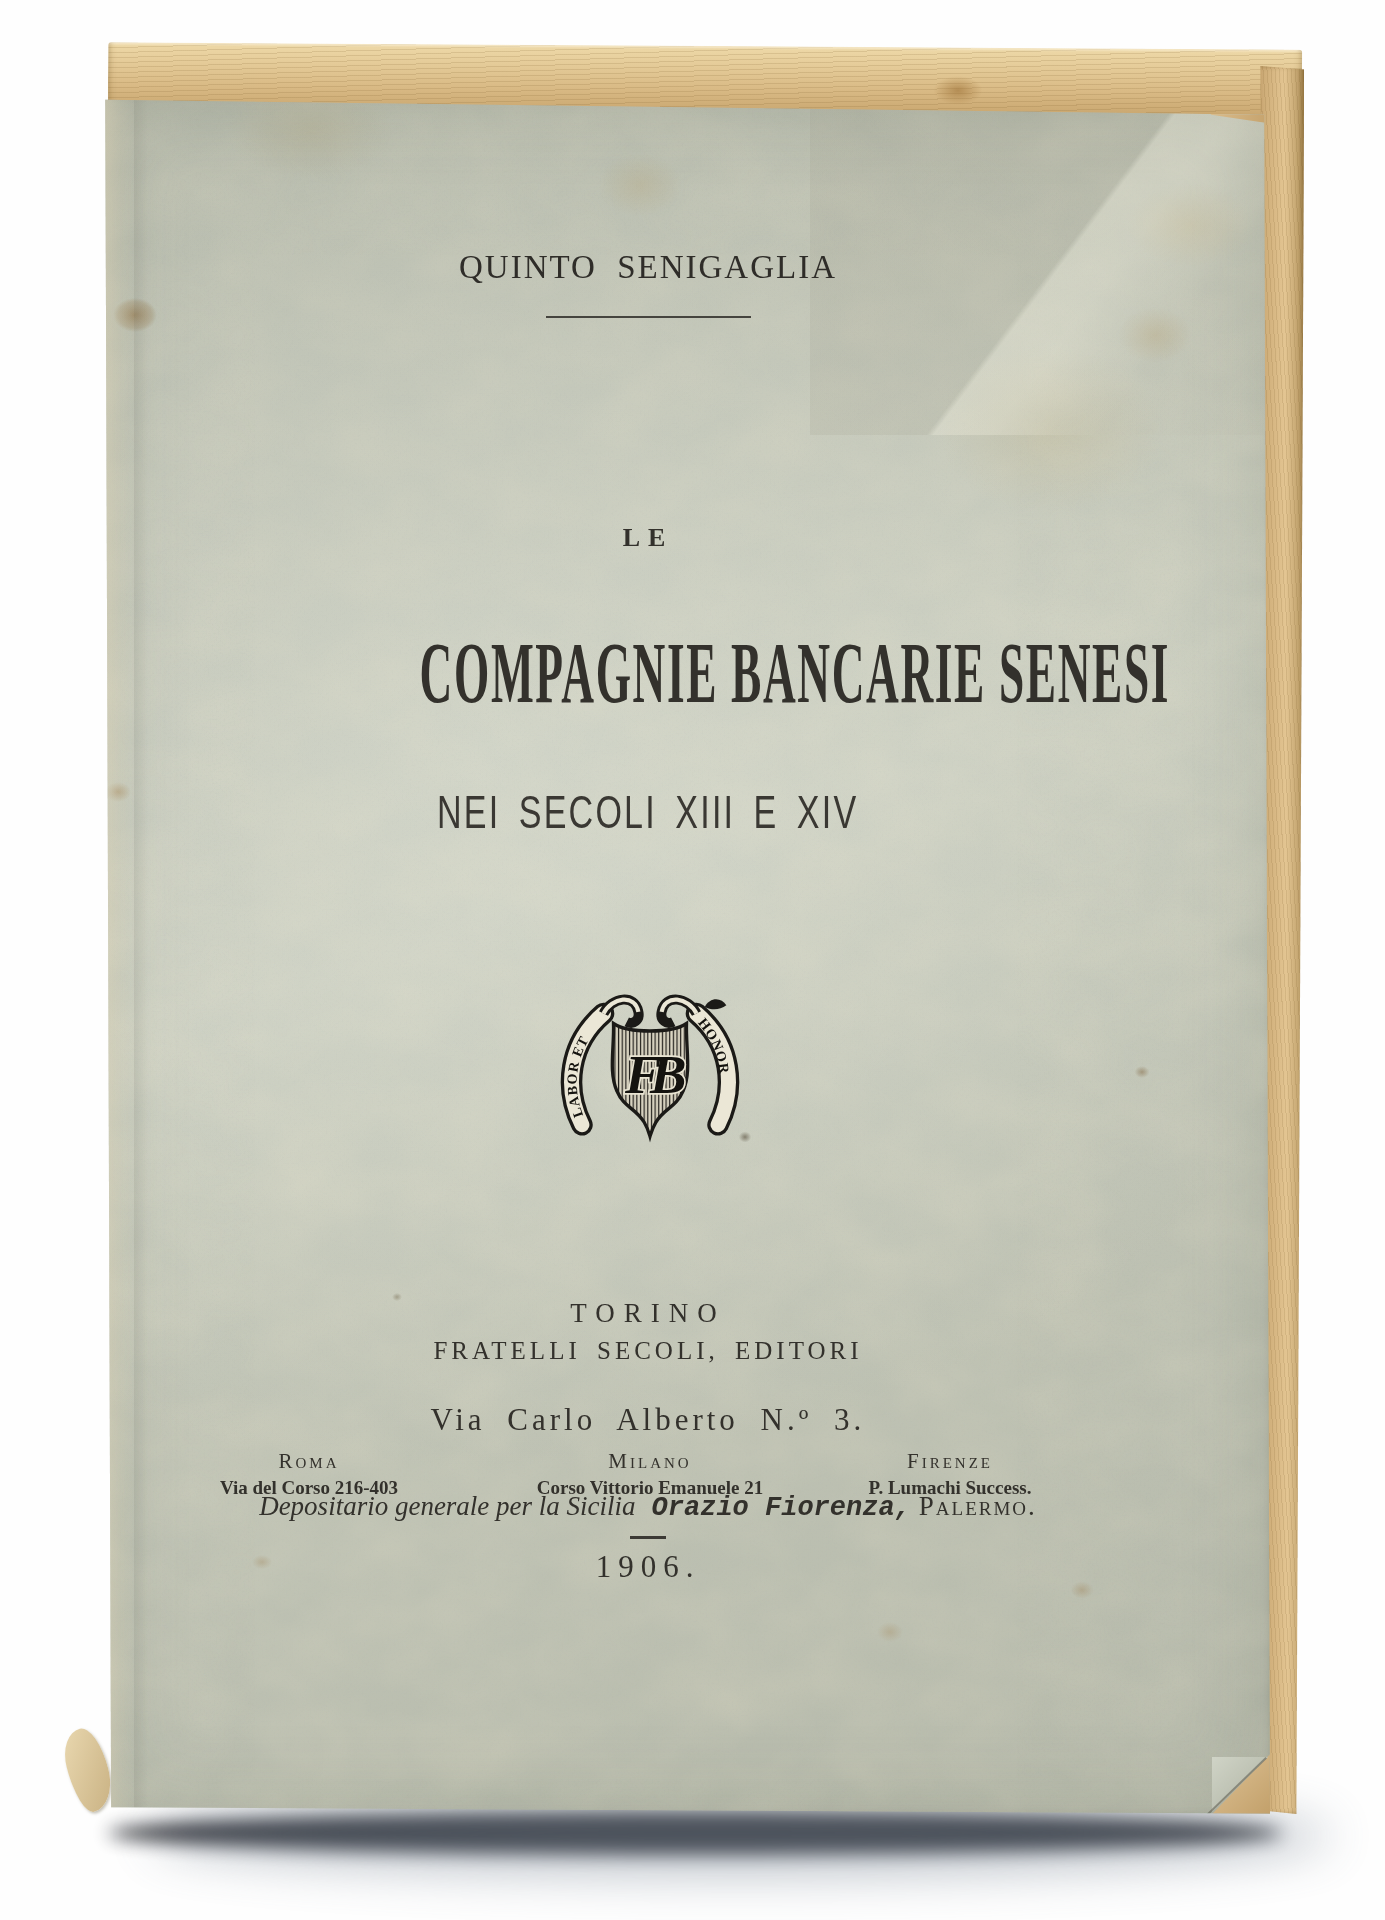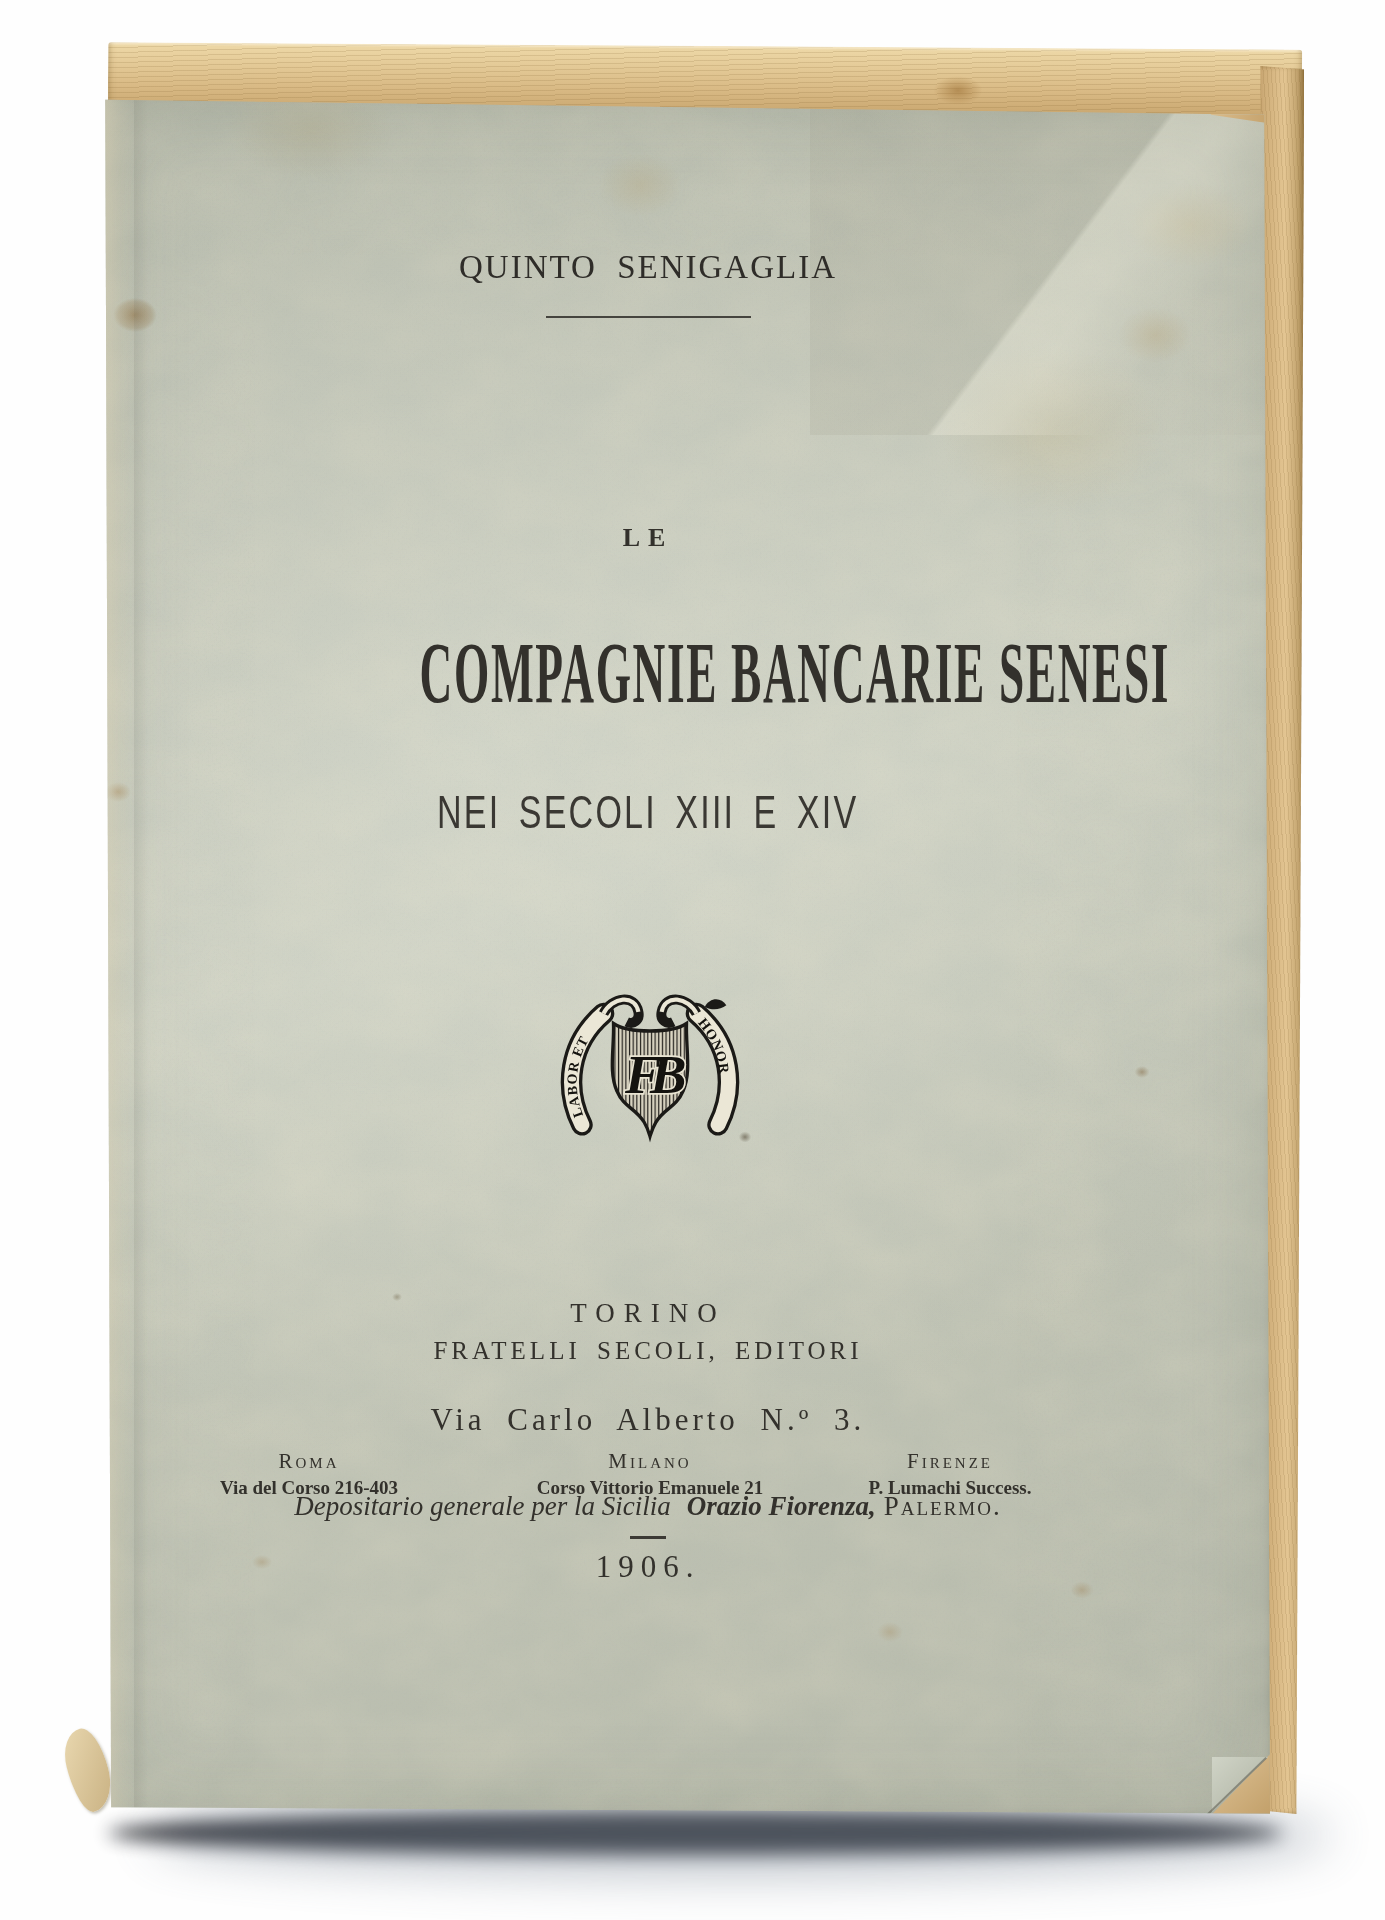--- a/index.html
+++ b/index.html
@@ -96,21 +96,21 @@
   .imprint-role{top:1285px;font-size:20px;font-weight:bold;letter-spacing:1px;}
   .imprint-street{top:1309px;font-size:31px;letter-spacing:4px;word-spacing:10px;}
   .branches{position:absolute;top:1356px;left:0;right:0;height:62px;}
   .branch{position:absolute;text-align:center;line-height:1;}
   .branch-roma{left:44px;width:330px;}
   .branch-milano{left:390px;width:320px;}
   .branch-firenze{left:710px;width:280px;}
   .branch-city{font-size:21px;font-variant:small-caps;letter-spacing:3px;}
   .branch-address{font-size:19px;font-weight:bold;margin-top:6px;letter-spacing:0;}
   .distributor{top:1398px;font-size:27px;font-style:italic;}
-  .dist-name{font-weight:bold;margin-left:16px;}
+  .dist-name{font-weight:bold;margin-left:16px;font-family:Liberation Mono, monospace;}
   .dist-city{font-style:normal;font-variant:small-caps;letter-spacing:2px;margin-left:8px;}
   .year-dash{position:absolute;top:1441px;left:50%;width:36px;margin-left:-18px;height:3px;
              background:#3c3a35;}
   .year{top:1456px;font-size:31px;letter-spacing:7px;}
 </style>
 </head>
 <body>
 
 <div class="scene">
   <div class="book">

